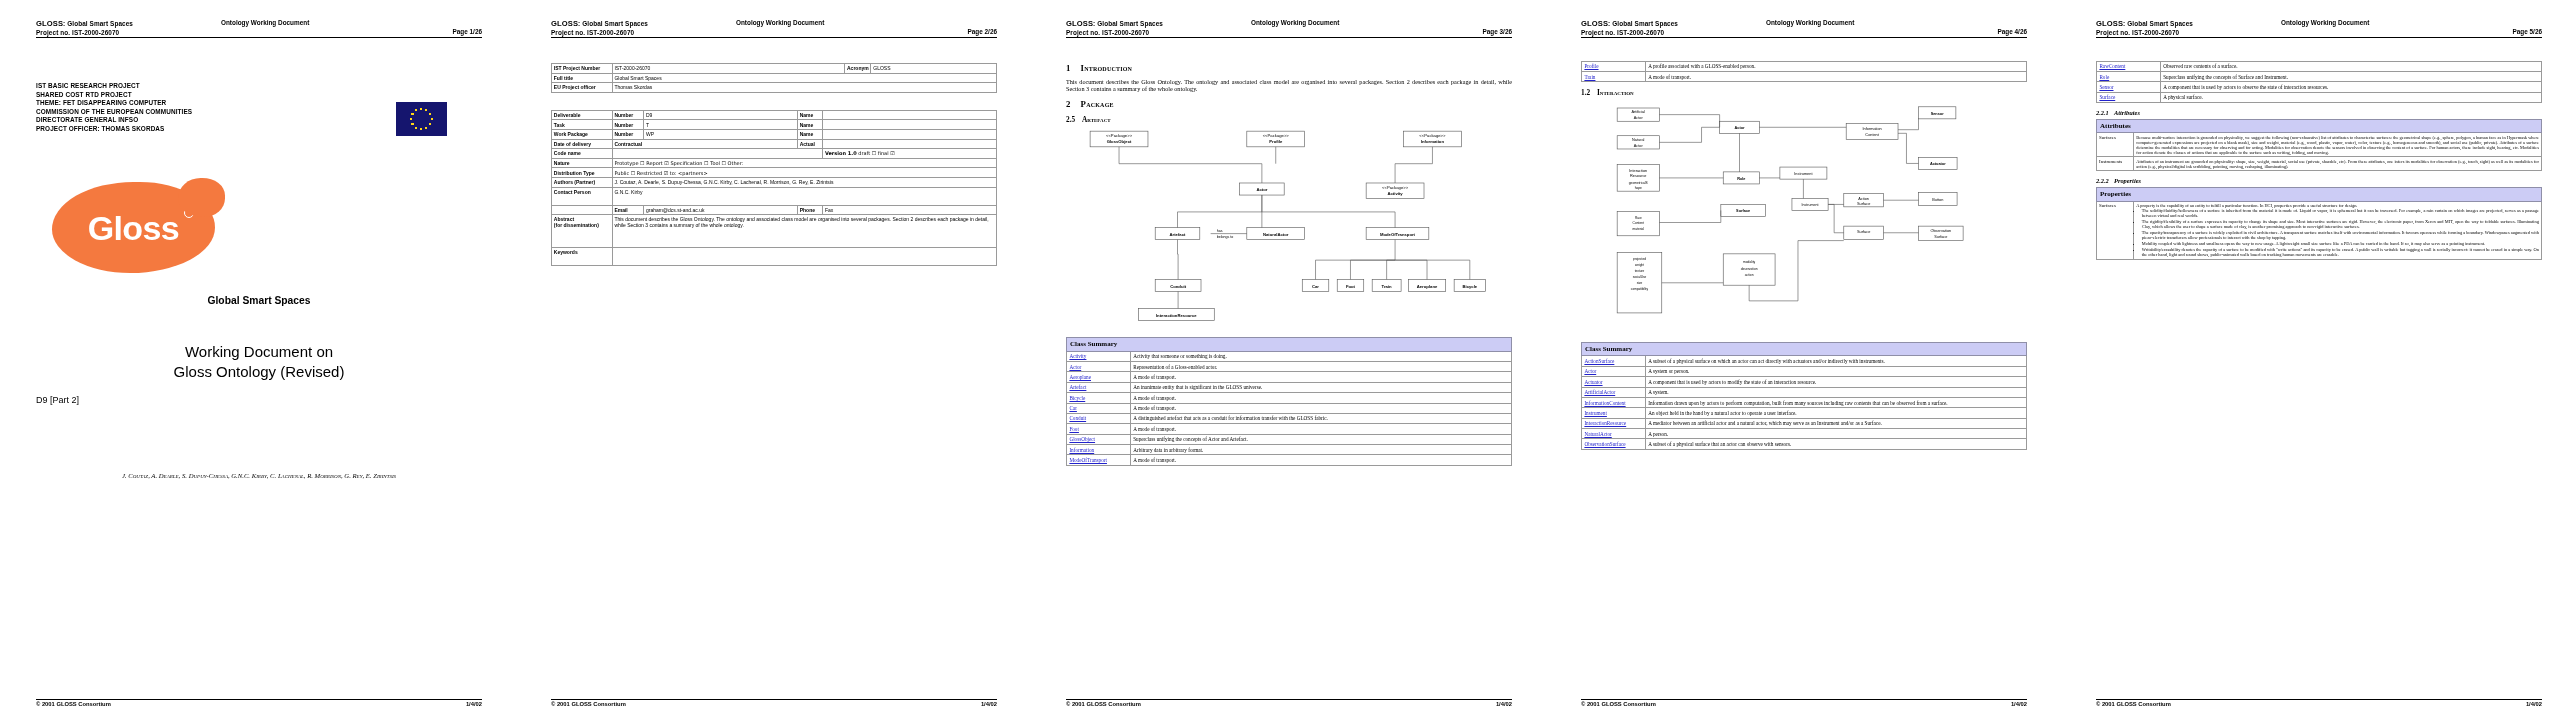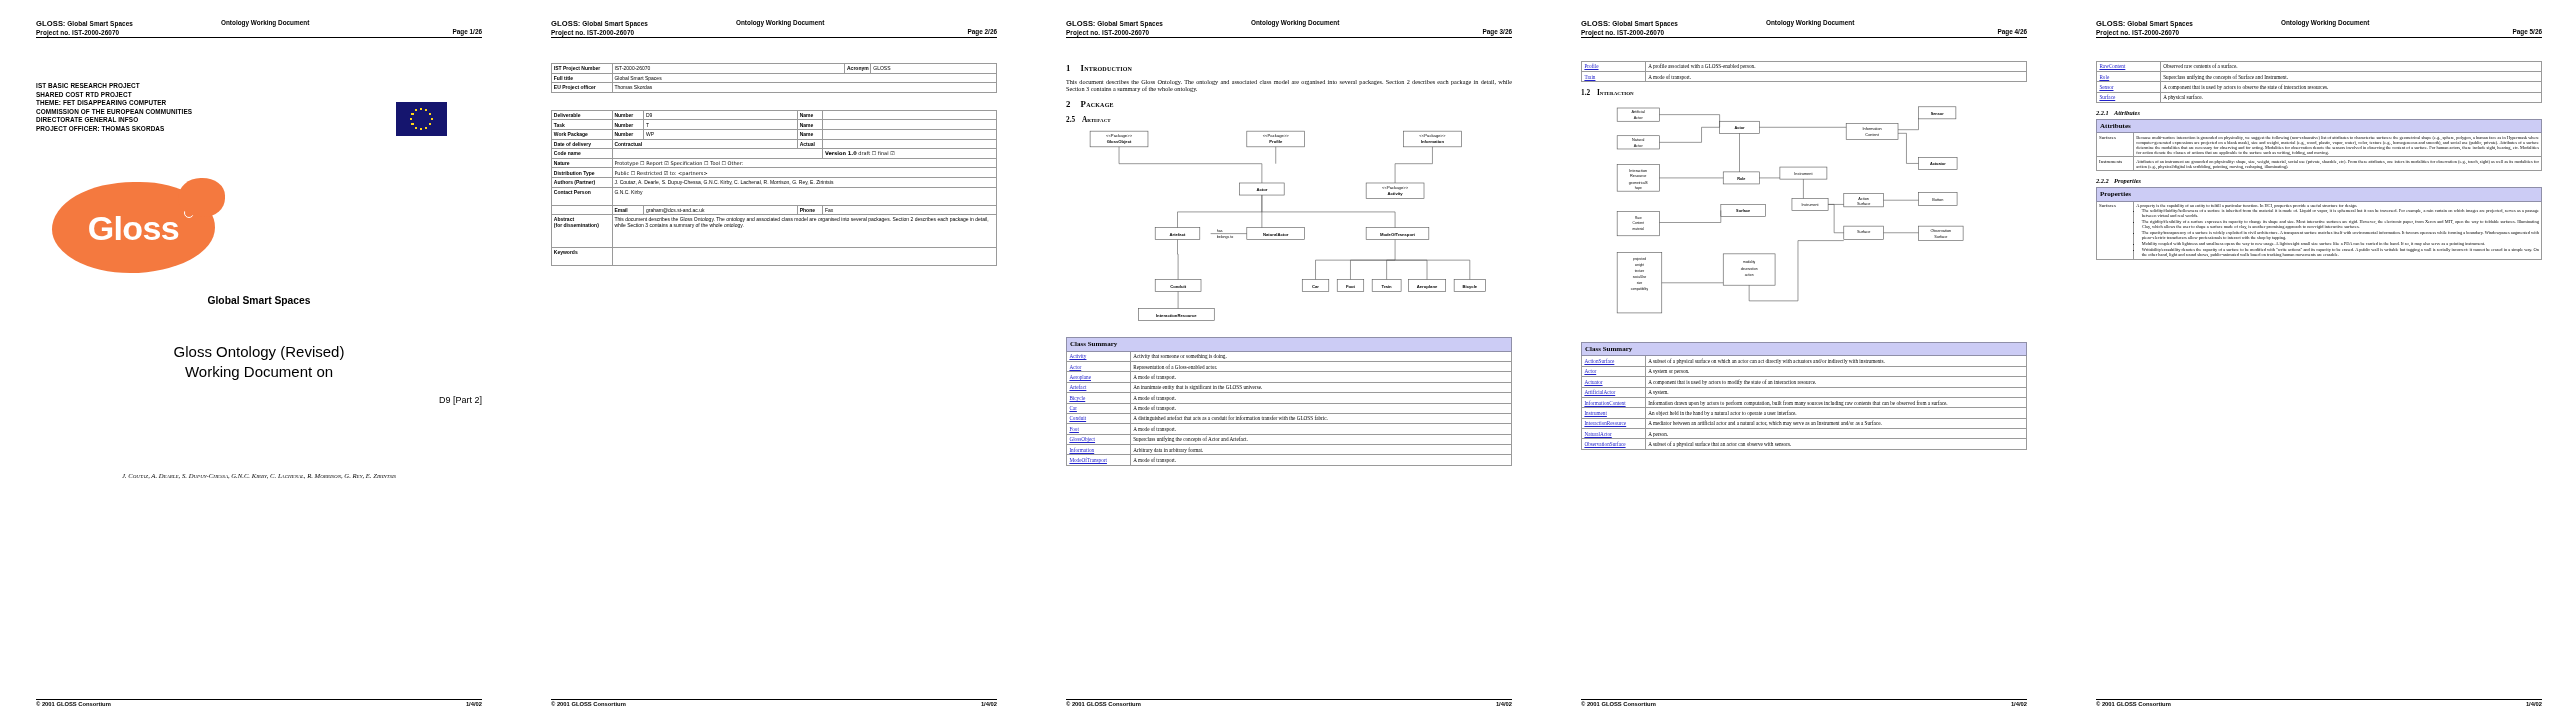--- a/index.html
+++ b/index.html
@@ -35,21 +35,21 @@
         border-radius:50% 46% 52% 48% / 52% 50% 50% 48%;}
   .blob:after{content:"";position:absolute;right:-9.7px;top:-3.6px;width:47px;height:39px;background:#f4793f;
         border-radius:50% 50% 46% 54% / 54% 46% 50% 50%;}
   .blob .ltr{position:absolute;left:0;right:0;top:27px;text-align:center;color:#fff;
         font-family:"Liberation Sans",sans-serif;font-size:34px;font-weight:bold;letter-spacing:-0.6px;}
   .blob .deg{position:absolute;right:20.6px;top:25.5px;width:8px;height:8px;border:1.8px solid #fff;border-radius:50%;}
   .gss{position:absolute;left:0;right:0;top:249px;text-align:center;
         font-family:"Liberation Sans",sans-serif;font-size:10.3px;font-weight:bold;}
   .doctitle{position:absolute;left:0;right:0;top:296px;text-align:center;
         font-family:"Liberation Sans",sans-serif;font-size:15px;line-height:20px;font-weight:normal;}
-  .docsub{position:absolute;left:0;right:0;top:349px;text-align:right;
+  .docsub{position:absolute;left:0;right:0;top:349px;text-align:left;
         font-family:"Liberation Sans",sans-serif;font-size:9px;}
   .authors{position:absolute;left:3.6px;right:3.6px;top:425px;text-align:center;
         font-size:6.7px;font-style:italic;line-height:9px;font-variant:small-caps;}
 
   
   .h1{font-family:"Liberation Serif",serif;font-size:8.8px;font-weight:bold;font-variant:small-caps;
       margin:0 0 4.9px 0;letter-spacing:0.2px;}
   .h1 .num{display:inline-block;width:14.6px;}
   .h2{font-family:"Liberation Serif",serif;font-size:7.3px;font-weight:bold;font-variant:small-caps;
       margin:6px 0 3.6px 0;}
@@ -139,22 +139,22 @@
 
         <div class="logo-wrap">
           <div class="blob">
             <div class="ltr">Gloss</div>
             <div class="deg"></div>
           </div>
         </div>
 
         <div class="gss">Global Smart Spaces</div>
         <div class="doctitle">
+          <div>Working Document on</div>
           <div>Gloss Ontology (Revised)</div>
-          <div>Working Document on</div>
         </div>
         <div class="docsub">D9 [Part 2]</div>
         <div class="authors">J. Coutaz, A. Dearle, S. Dupuy-Chessa, G.N.C. Kirby, C. Lachenal, R. Morrison, G. Rey, E. Zirintsis</div>
       </div>
 
       <div class="rf">
         <div class="rule"></div>
         <div class="lft">© 2001 GLOSS Consortium</div>
         <div class="rgt">1/4/02</div>
       </div>

